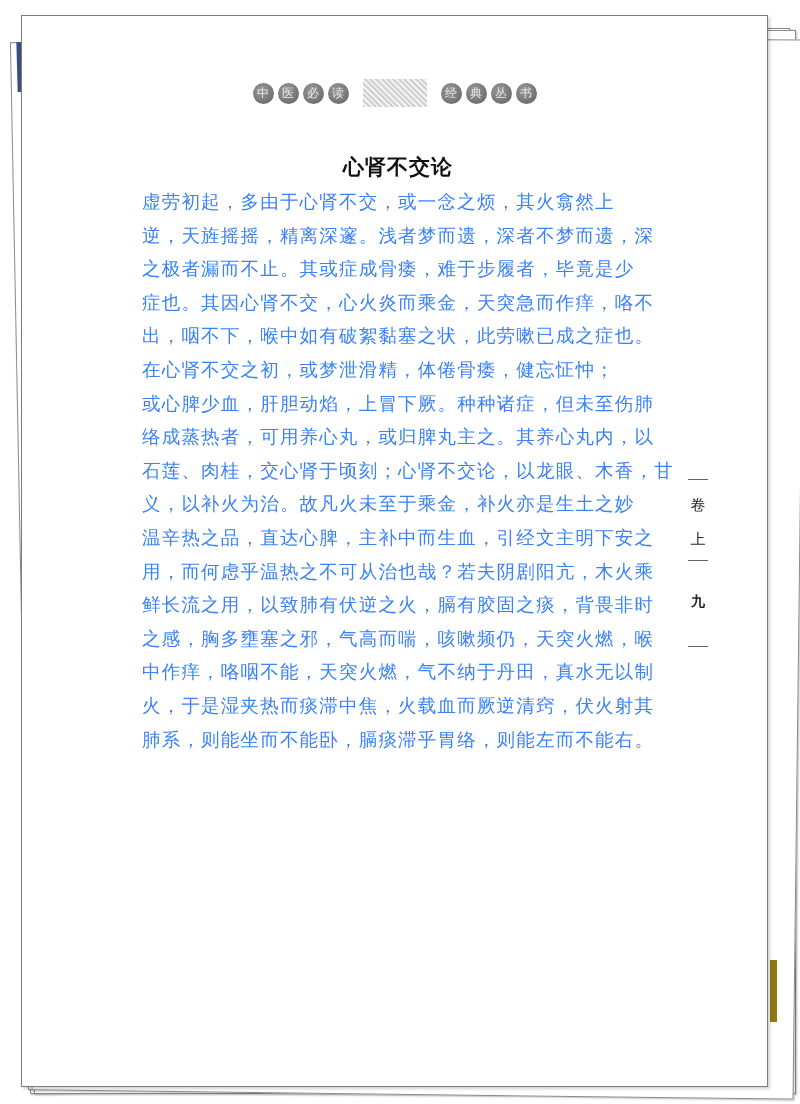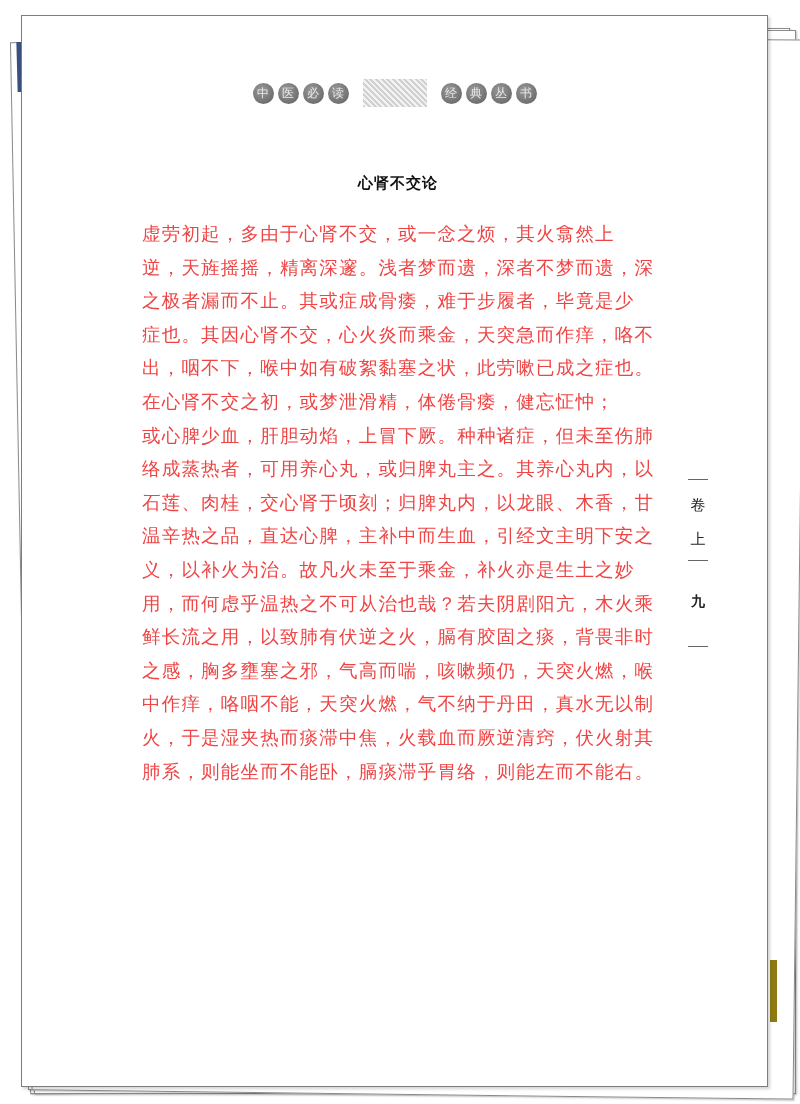--- a/index.html
+++ b/index.html
@@ -14,23 +14,23 @@
   .stripe-gold { position:absolute; left:770px; top:960px; width:7px; height:62px; background:#8f7a12; }
   .page { position:absolute; left:21px; top:15px; width:745px; height:1070px; background:#fff;
           border:1px solid #7d7d7d; box-shadow:2px 2px 3px rgba(0,0,0,0.18); }
   .header { position:absolute; left:0; right:0; top:62px; height:30px; display:flex; justify-content:center; align-items:center; gap:4px; }
   .coin { width:21px; height:21px; border-radius:50%; background:radial-gradient(circle at 40% 35%, #9a9a9a, #5e5e5e);
           color:#e8e8e8; font-size:12px; line-height:21px; text-align:center; font-family:"DejaVu Sans", sans-serif; }
   .emblem { width:64px; height:28px; margin:0 10px;
             background:repeating-linear-gradient(45deg,#c9c9c9 0 2px,#f2f2f2 2px 4px),
                        repeating-linear-gradient(-45deg,#bdbdbd 0 1px,transparent 1px 3px); opacity:0.85; }
   .content { position:absolute; left:120px; top:133px; width:512px; }
-  h2 { margin:16px; text-align:center; font-size:15px; font-weight:bold; color:#111; letter-spacing:1px; }
+  h2 { margin:0; text-align:center; font-size:21px; font-weight:bold; color:#111; letter-spacing:1px; }
   .t1 { height:36px; line-height:36px; }
-  .para { font-size:18.5px; line-height:33.6px; color:#ef4444; text-align:justify; letter-spacing:1.2px; margin:0; }
+  .para { font-size:18.5px; line-height:33.6px; color:#3b82f6; text-align:justify; letter-spacing:1.2px; margin:0; }
   .para .ln { display:block; white-space:nowrap; }
   .t2 { height:44px; line-height:44px; margin-top:6px; }
   .side { position:absolute; left:656px; top:463px; width:40px; text-align:center; color:#222; font-size:15px; }
   .side .dash { width:20px; height:1px; background:#666; margin:0 auto; }
 </style>
 </head>
 <body>
 
 <div class="sheet back1"></div>
 <div class="stripe-blue"></div>
@@ -59,23 +59,23 @@
       <span class="ln">逆，天旌摇摇，精离深邃。浅者梦而遗，深者不梦而遗，深</span>
       <span class="ln">之极者漏而不止。其或症成骨痿，难于步履者，毕竟是少</span>
       <span class="ln">症也。其因心肾不交，心火炎而乘金，天突急而作痒，咯不</span>
       <span class="ln">出，咽不下，喉中如有破絮黏塞之状，此劳嗽已成之症也。</span>
     </p>
 
     <p class="para">
       <span class="ln">在心肾不交之初，或梦泄滑精，体倦骨痿，健忘怔忡；</span>
       <span class="ln">或心脾少血，肝胆动焰，上冒下厥。种种诸症，但未至伤肺</span>
       <span class="ln">络成蒸热者，可用养心丸，或归脾丸主之。其养心丸内，以</span>
-      <span class="ln">石莲、肉桂，交心肾于顷刻；归脾丸内，以龙眼、木香，甘</span>
+      <span class="ln">石莲、肉桂，交心肾于顷刻；心肾不交论，以龙眼、木香，甘</span>
+      <span class="ln">义，以补火为治。故凡火未至于乘金，补火亦是生土之妙</span>
       <span class="ln">温辛热之品，直达心脾，主补中而生血，引经文主明下安之</span>
-      <span class="ln">义，以补火为治。故凡火未至于乘金，补火亦是生土之妙</span>
       <span class="ln">用，而何虑乎温热之不可从治也哉？若夫阴剧阳亢，木火乘</span>
       <span class="ln">鲜长流之用，以致肺有伏逆之火，膈有胶固之痰，背畏非时</span>
       <span class="ln">之感，胸多壅塞之邪，气高而喘，咳嗽频仍，天突火燃，喉</span>
       <span class="ln">中作痒，咯咽不能，天突火燃，气不纳于丹田，真水无以制</span>
       <span class="ln">火，于是湿夹热而痰滞中焦，火载血而厥逆清窍，伏火射其</span>
       <span class="ln">肺系，则能坐而不能卧，膈痰滞乎胃络，则能左而不能右。</span>
     </p>
   </div>
 
   <div class="side">

